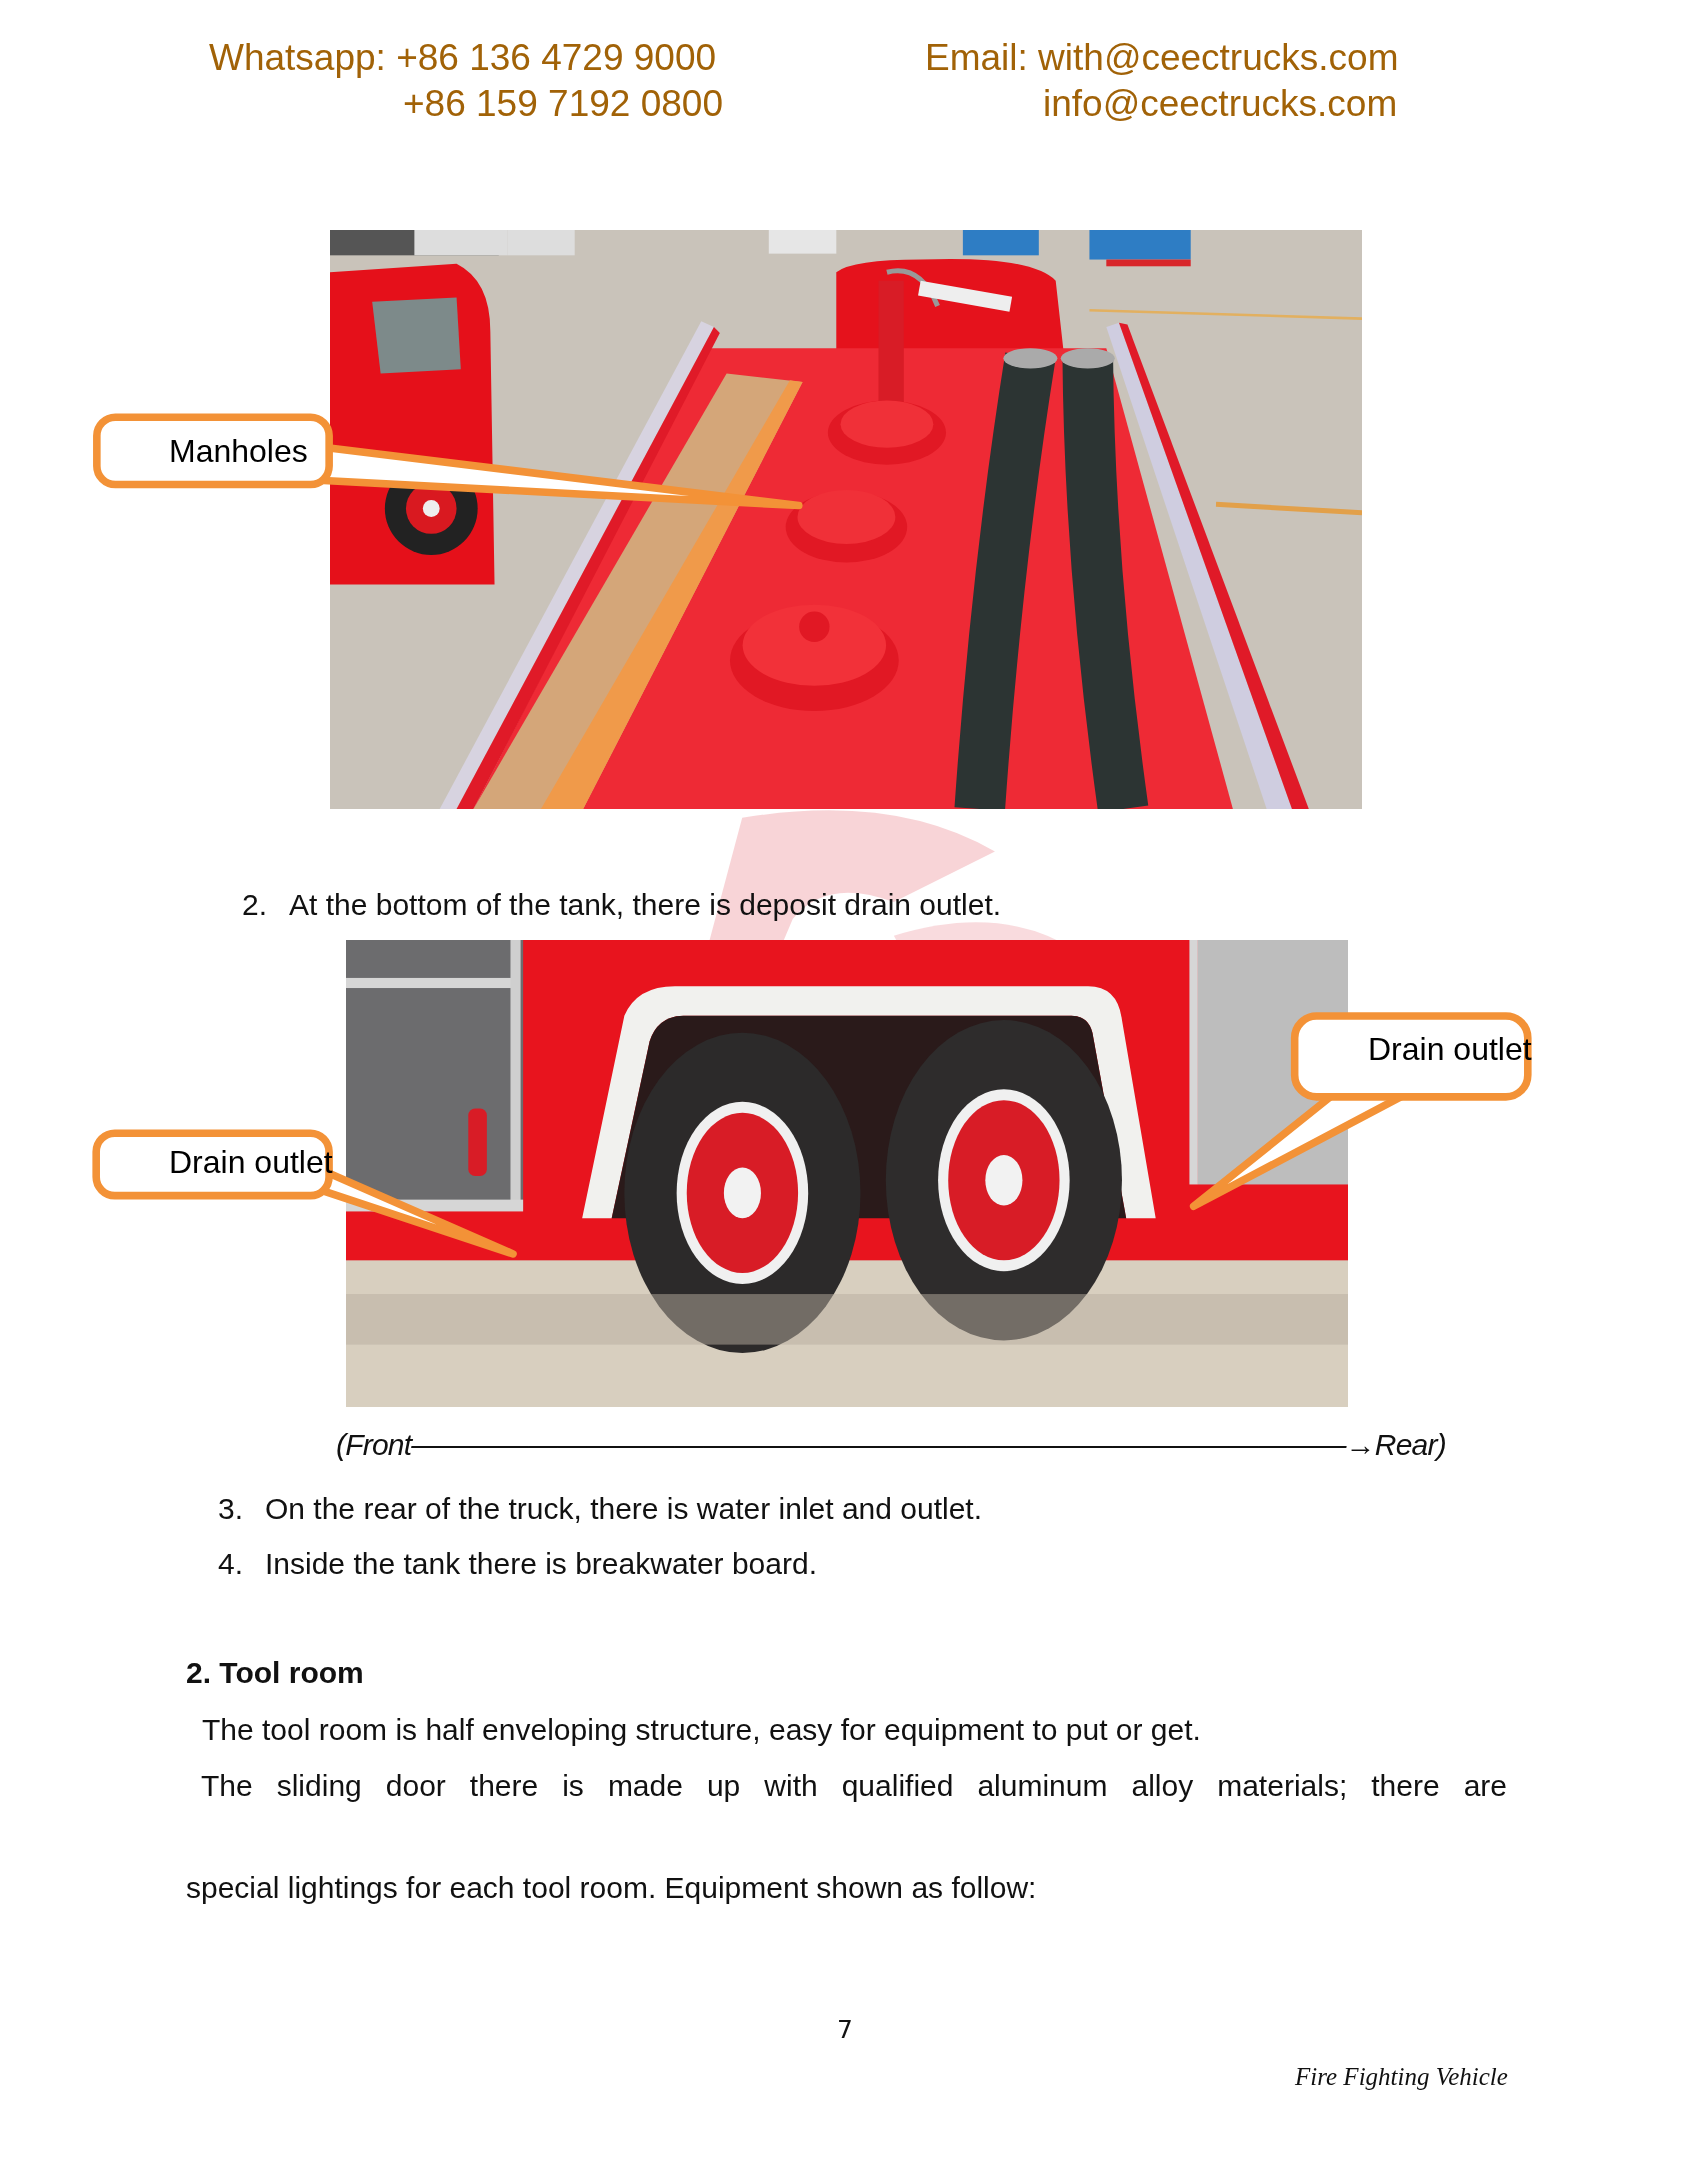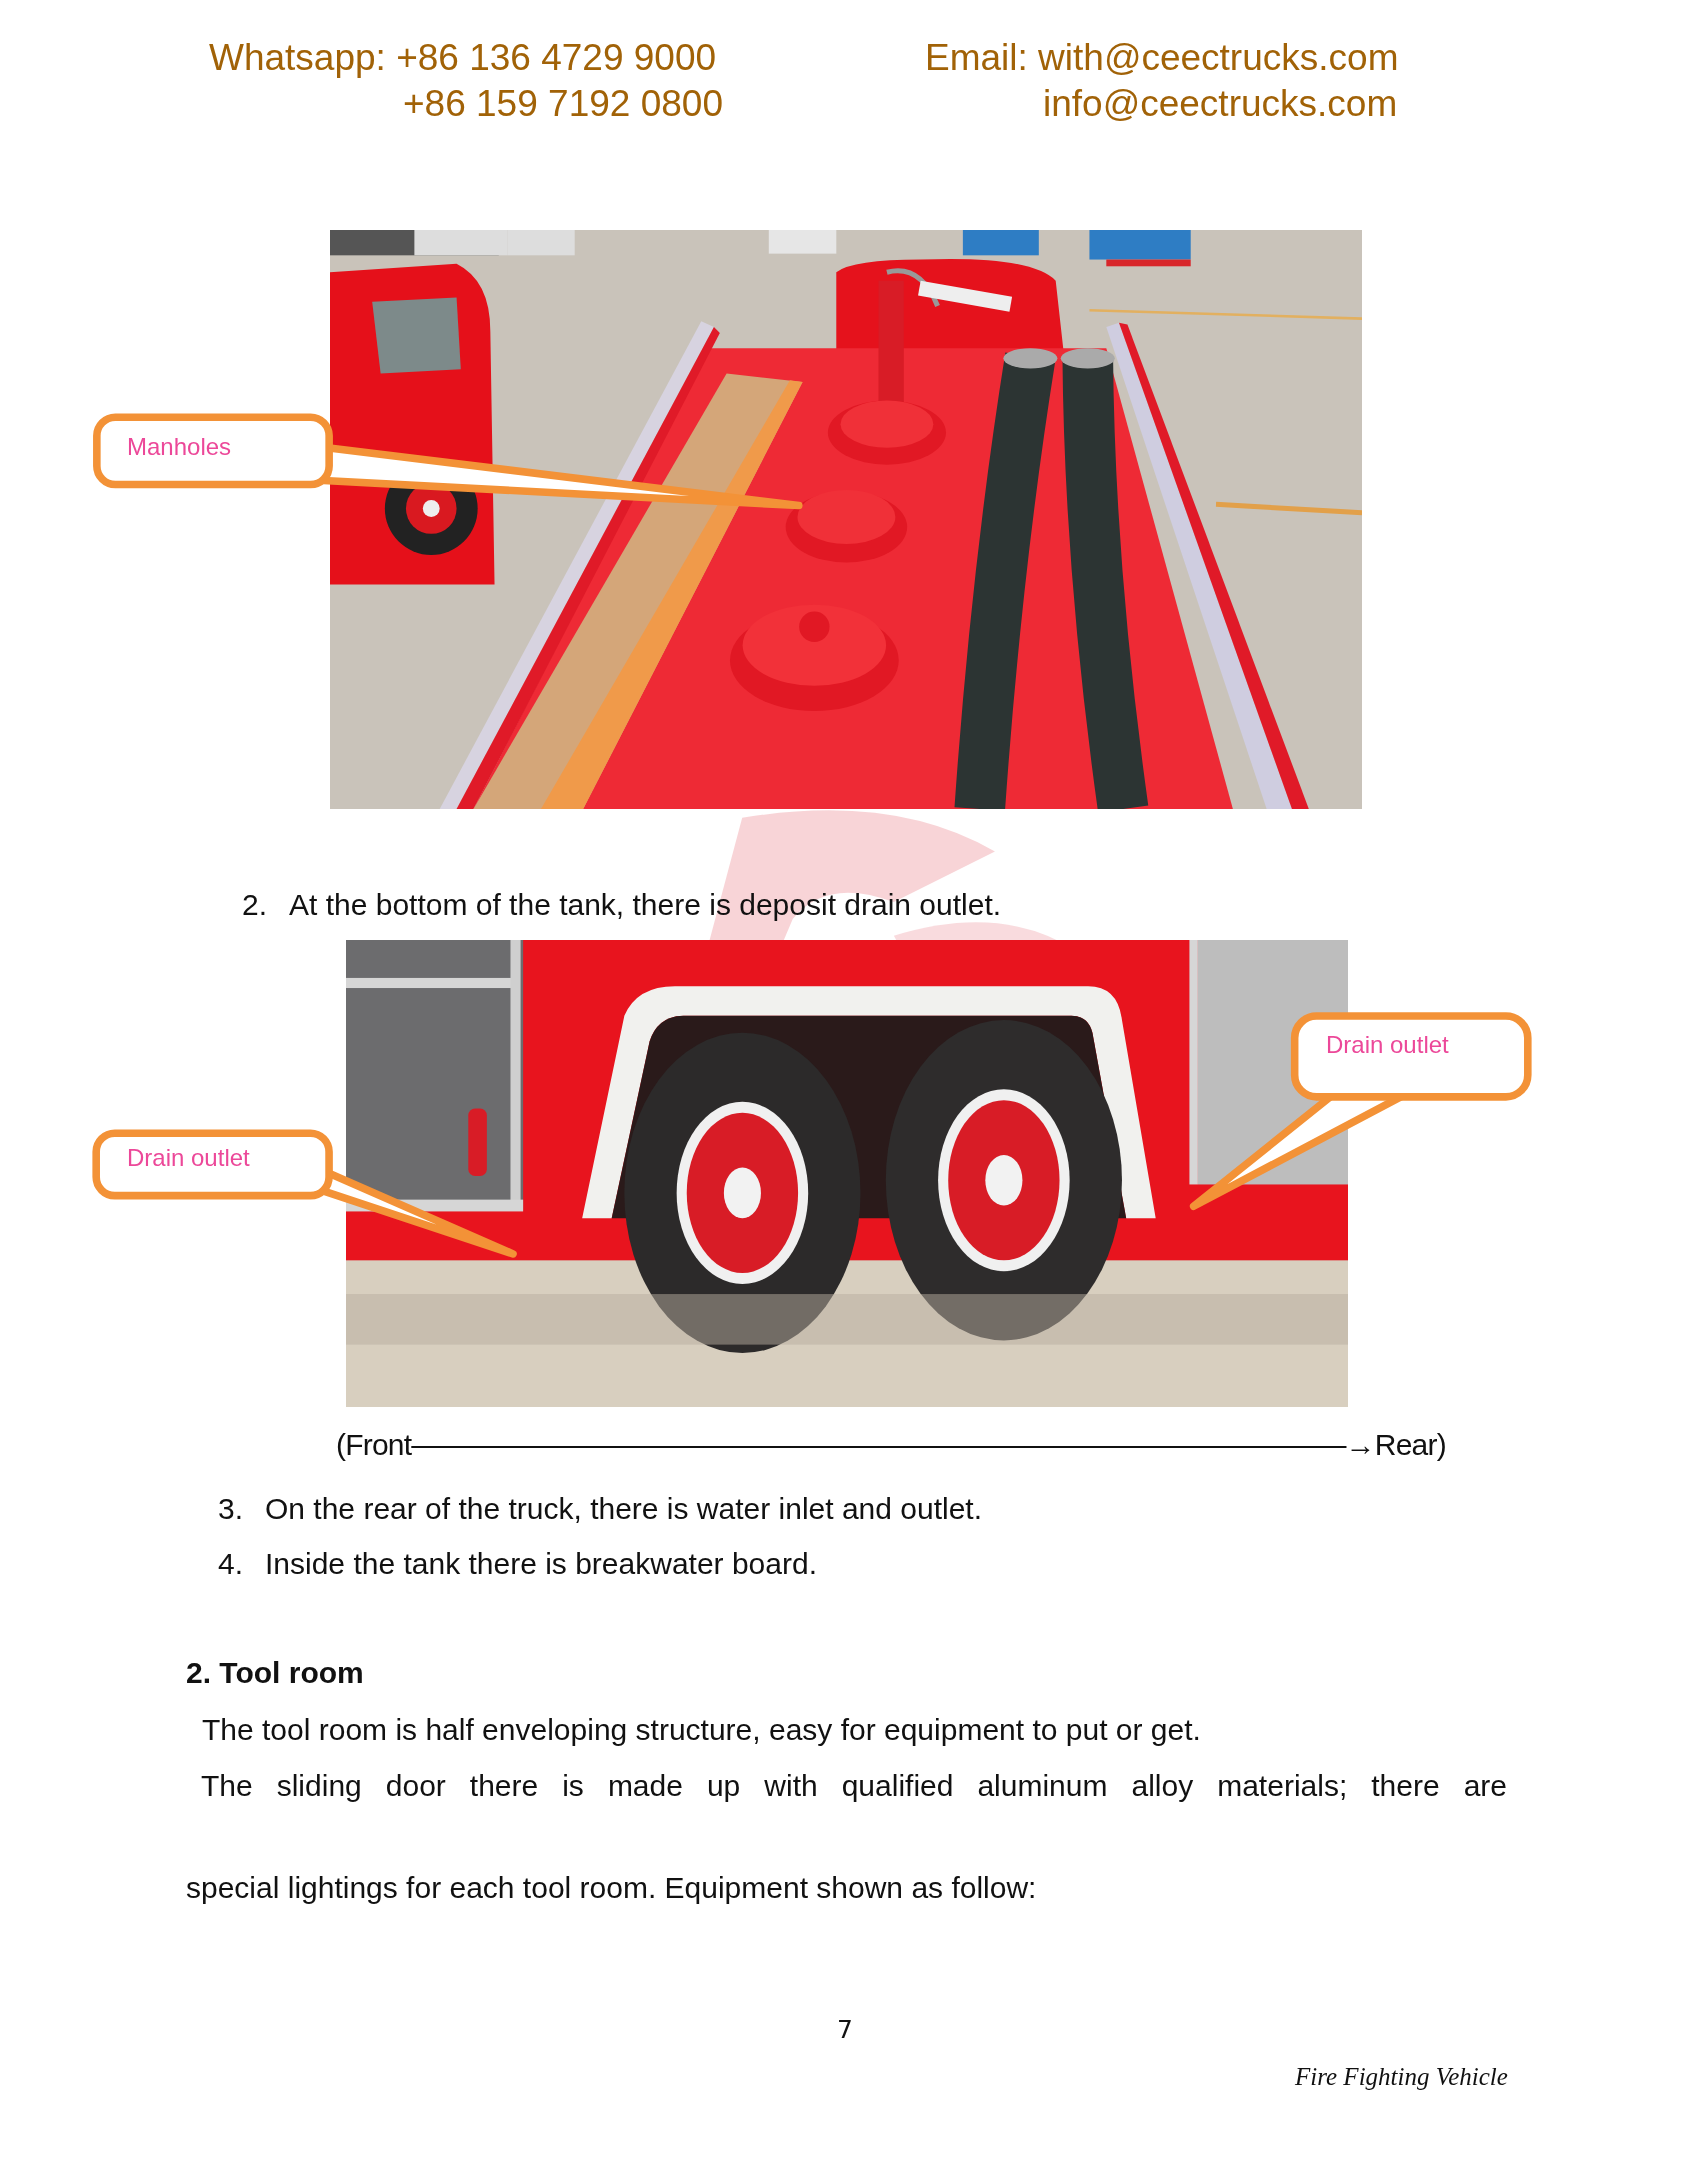--- a/index.html
+++ b/index.html
@@ -8,21 +8,21 @@
   .abs { position: absolute; }
 
   
   .contact { color: #a16207; font-size: 37px; line-height: 46px; white-space: nowrap; text-align: center; }
 
   
   .photo { position: absolute; overflow: hidden; }
   .photo svg { width: 100%; height: 100%; display: block; }
 
   
-  .callout-text { color: #ec4899; font-size: 24px; white-space: nowrap; }
+  .callout-text { color: #000000; font-size: 32px; white-space: nowrap; margin-left: 42px; }
 
   
   .list-item { font-size: 30px; line-height: 37px; white-space: nowrap; }
   .list-item .num { display: inline-block; width: 47px; }
   .heading { font-size: 30px; font-weight: bold; }
   .para { font-size: 30px; line-height: 56px; }
   .justify { text-align: justify; text-align-last: justify; }
 
   .page-num { font-size: 25px; font-family: "DejaVu Sans", sans-serif; }
   .footer-title { font-family: "Liberation Serif", serif; font-style: italic; font-size: 25px; }
@@ -141,21 +141,21 @@
   <rect x="6" y="5" width="276" height="74" rx="22" ry="22" fill="#ffffff" stroke="#f39237" stroke-width="9"></rect>
 </svg>
 <div class="abs callout-text" style="left:127px; top:1144px;">Drain outlet</div>
 
 <svg class="abs" style="left:1185px; top:1011px;" width="354" height="202" viewBox="0 0 420 240">
   <polygon points="175,100 10,232 260,100" fill="#ffffff" stroke="#f39237" stroke-width="9" stroke-linejoin="round"></polygon>
   <rect x="130" y="6" width="277" height="96" rx="26" ry="26" fill="#ffffff" stroke="#f39237" stroke-width="9"></rect>
 </svg>
 <div class="abs callout-text" style="left:1326px; top:1031px;">Drain outlet</div>
 
-<div class="abs list-item" style="left:336px; top:1426px; letter-spacing:-0.8px;">(Front————————————————————————————————→Rear)</div>
+<div class="abs list-item" style="left:336px; top:1426px; letter-spacing:-0.8px;font-style:italic;">(Front————————————————————————————————→Rear)</div>
 
 <div class="abs list-item" style="left:218px; top:1490px;">
   <span class="num">3.</span><span>On the rear of the truck, there is water inlet and outlet.</span>
 </div>
 <div class="abs list-item" style="left:218px; top:1545px;">
   <span class="num">4.</span><span>Inside the tank there is breakwater board.</span>
 </div>
 
 <div class="abs heading" style="left:186px; top:1656px;">2. Tool room</div>
 <div class="abs para" style="left:202px; top:1702px; white-space:nowrap;">The tool room is half enveloping structure, easy for equipment to put or get.</div>

